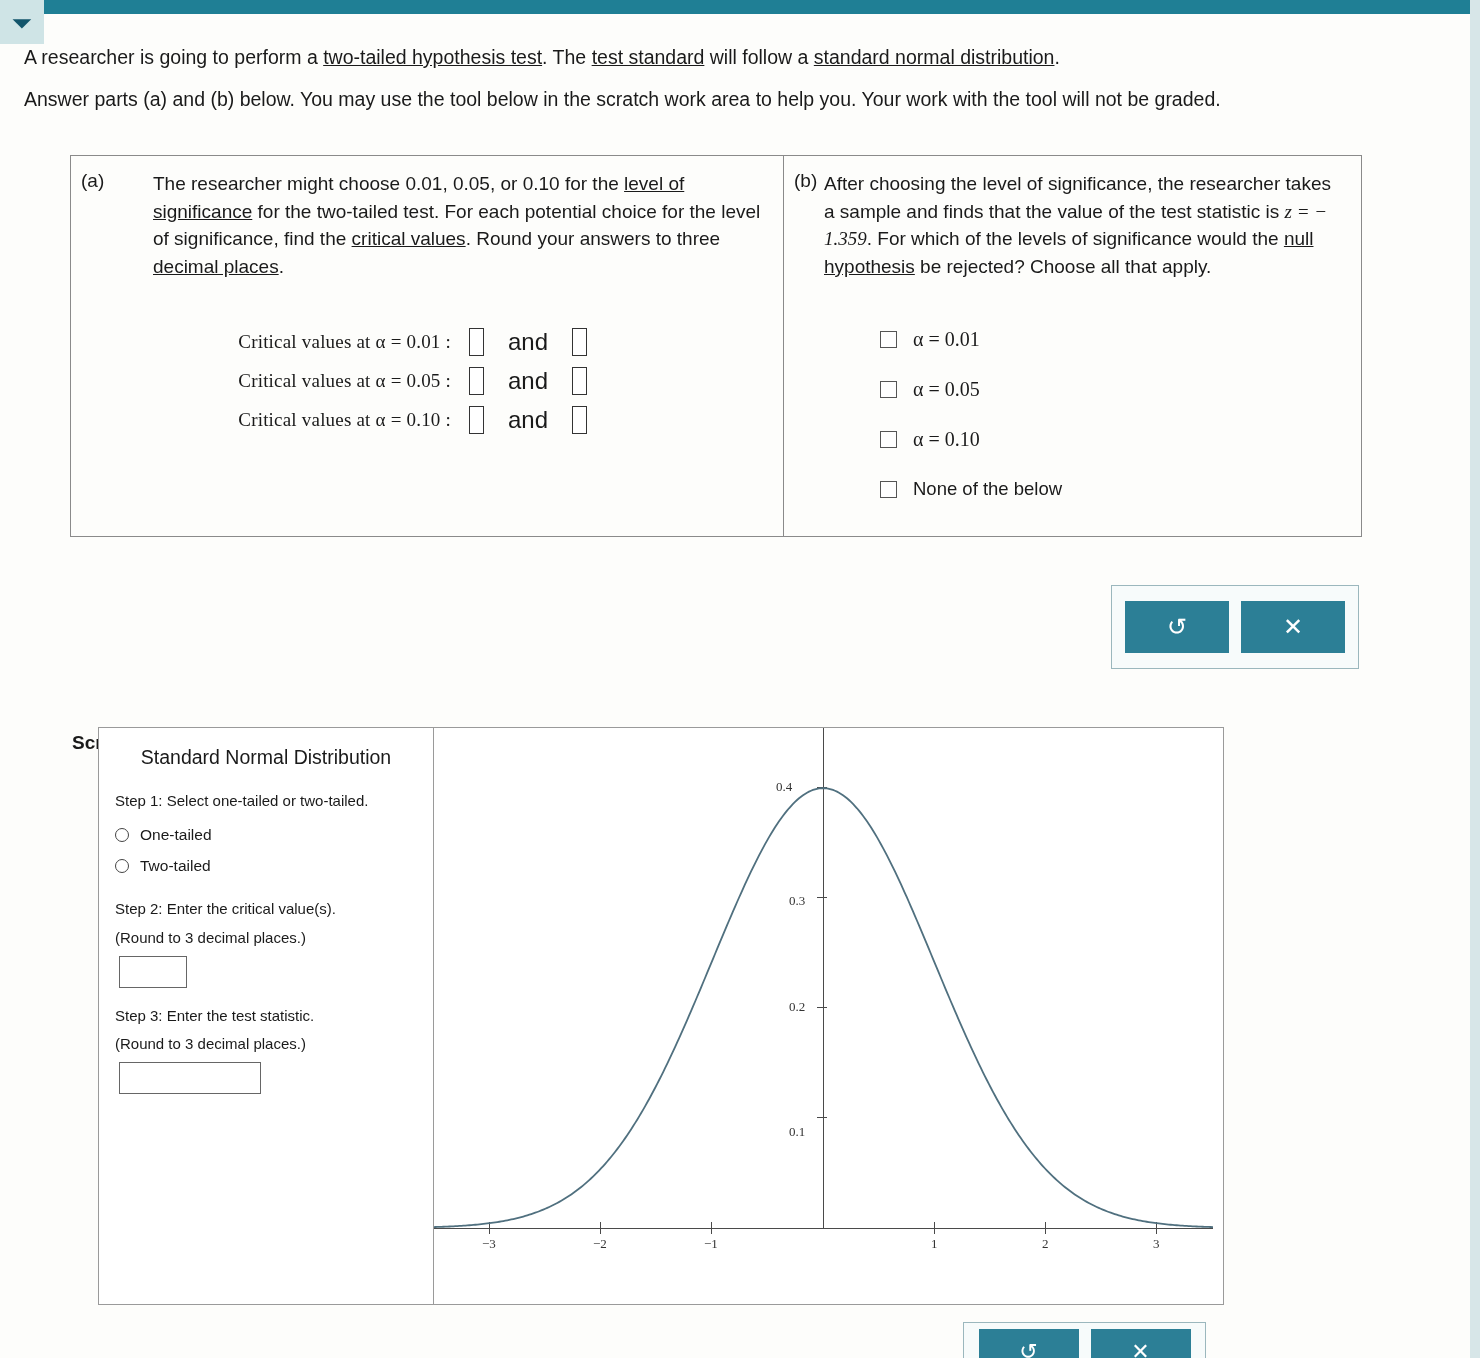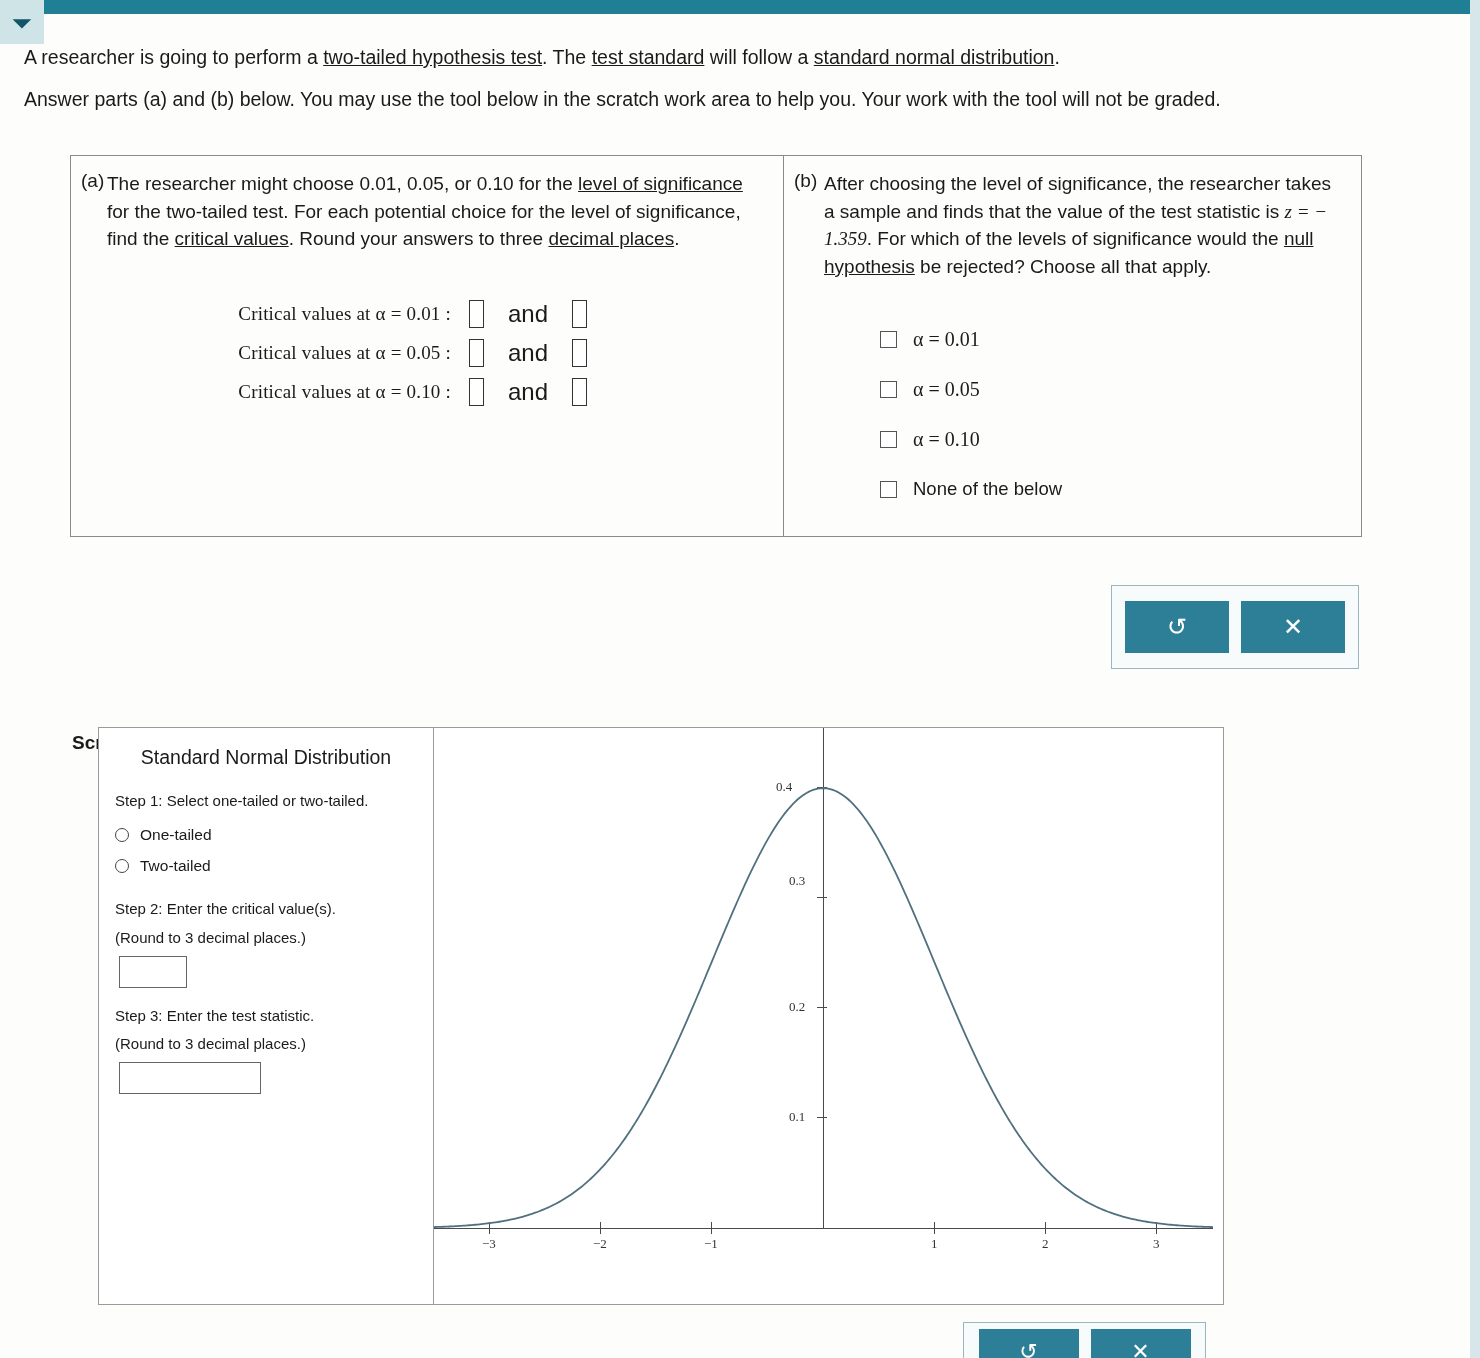--- a/index.html
+++ b/index.html
@@ -81,21 +81,21 @@
     box-sizing: border-box;
     padding: 14px 16px 0 16px;
     position: relative;
   }
   .qlabel {
     position: absolute;
     left: 10px; top: 14px;
     font-size: 19px;
   }
   .qtext {
-    margin-left: 26px;
+    margin-left: 72px;
     font-size: 19px;
     line-height: 1.45;
   }
   .qtext-b { margin-left: 24px; }
   .mathital { font-style: italic; font-family: "Liberation Serif", serif; }
 
   .cv-rows {
     margin-top: 42px;
     padding-left: 70px;
   }
@@ -373,23 +373,23 @@
 
       <div class="axis-line" style="left:389px; top:0px; width:1.2px; height:500px;"></div>
 
       <div class="axis-line" style="left:0px; top:500px; width:779px; height:1.2px;"></div>
 
       <div class="axis-line" style="left:383px; top:59px; width:10px; height:1.2px;"></div>
       <div class="axis-line" style="left:383px; top:169px; width:10px; height:1.2px;"></div>
       <div class="axis-line" style="left:383px; top:279px; width:10px; height:1.2px;"></div>
       <div class="axis-line" style="left:383px; top:389px; width:10px; height:1.2px;"></div>
       <div class="ytick-label" style="left:342px; top:51px;">0.4</div>
-      <div class="ytick-label" style="left:355px; top:145px;">0.3</div>
+      <div class="ytick-label" style="left:355px; top:165px;">0.3</div>
       <div class="ytick-label" style="left:355px; top:271px;">0.2</div>
-      <div class="ytick-label" style="left:355px; top:381px;">0.1</div>
+      <div class="ytick-label" style="left:355px; top:396px;">0.1</div>
 
       <div class="axis-line" style="left:55px; top:494px; width:1.2px; height:12px;"></div>
       <div class="axis-line" style="left:166px; top:494px; width:1.2px; height:12px;"></div>
       <div class="axis-line" style="left:277px; top:494px; width:1.2px; height:12px;"></div>
       <div class="axis-line" style="left:500px; top:494px; width:1.2px; height:12px;"></div>
       <div class="axis-line" style="left:611px; top:494px; width:1.2px; height:12px;"></div>
       <div class="axis-line" style="left:722px; top:494px; width:1.2px; height:12px;"></div>
       <div class="xtick-label" style="left:48px; top:508px;">−3</div>
       <div class="xtick-label" style="left:159px; top:508px;">−2</div>
       <div class="xtick-label" style="left:270px; top:508px;">−1</div>

